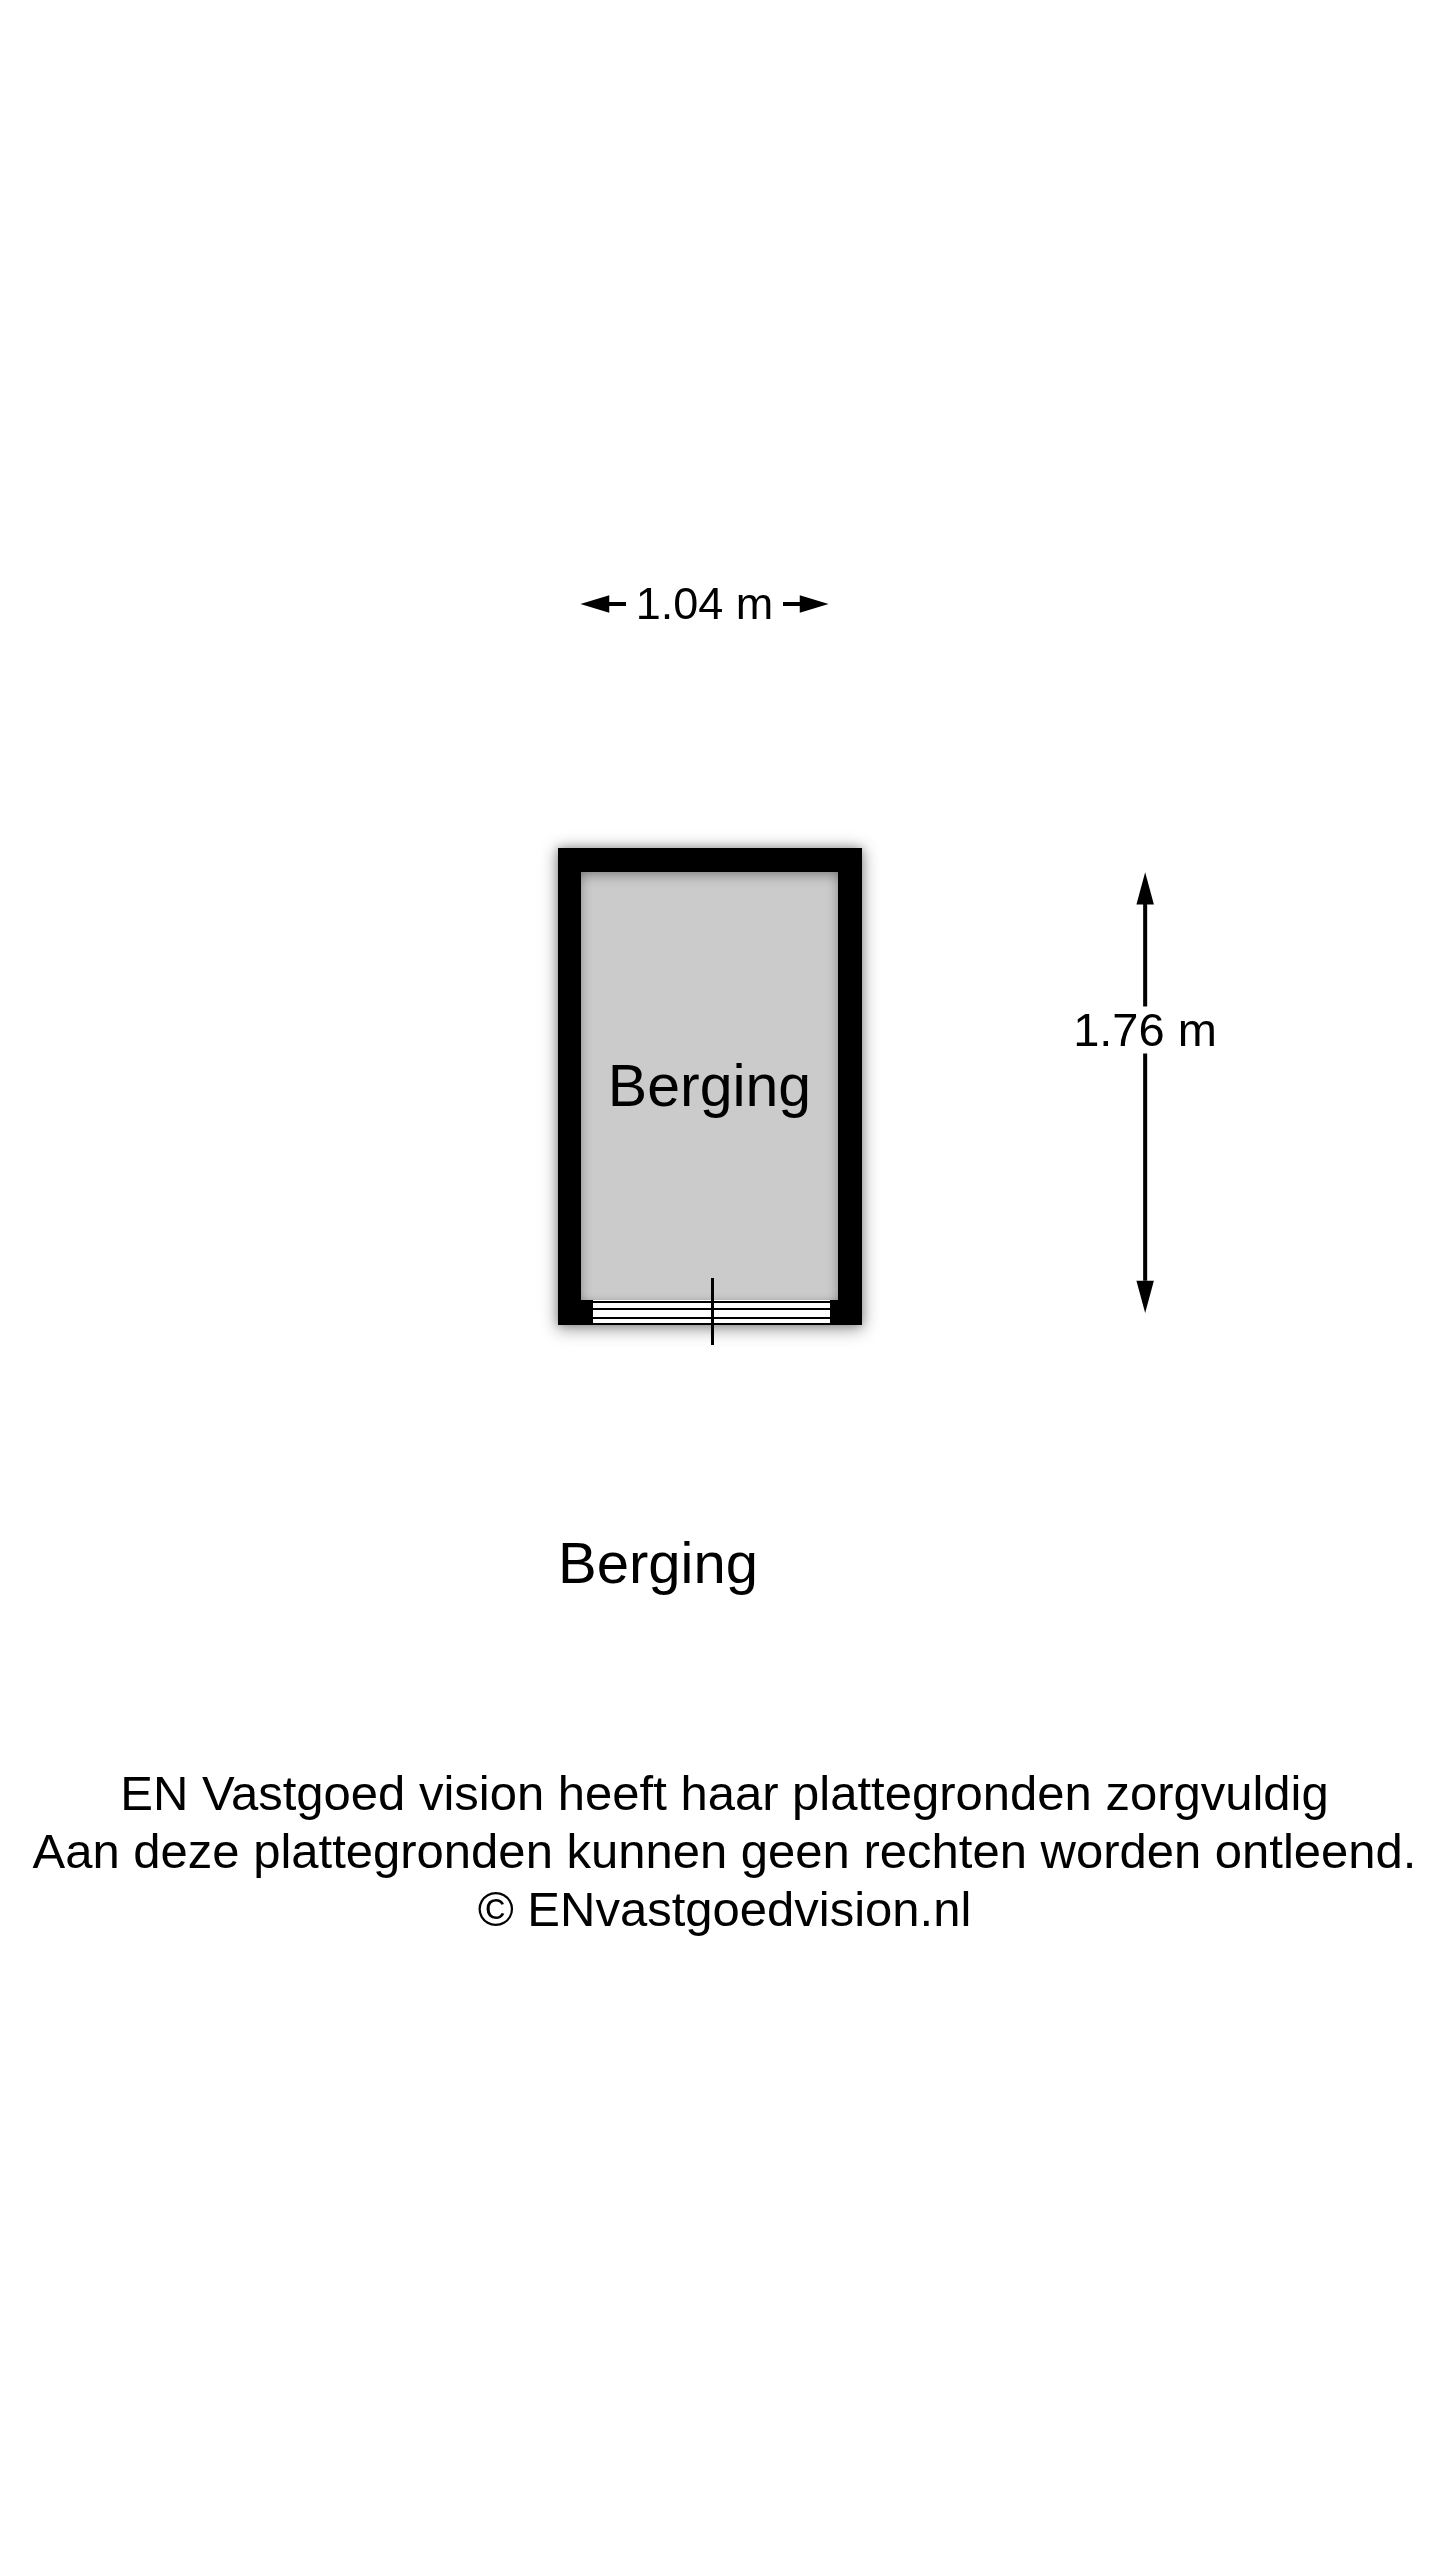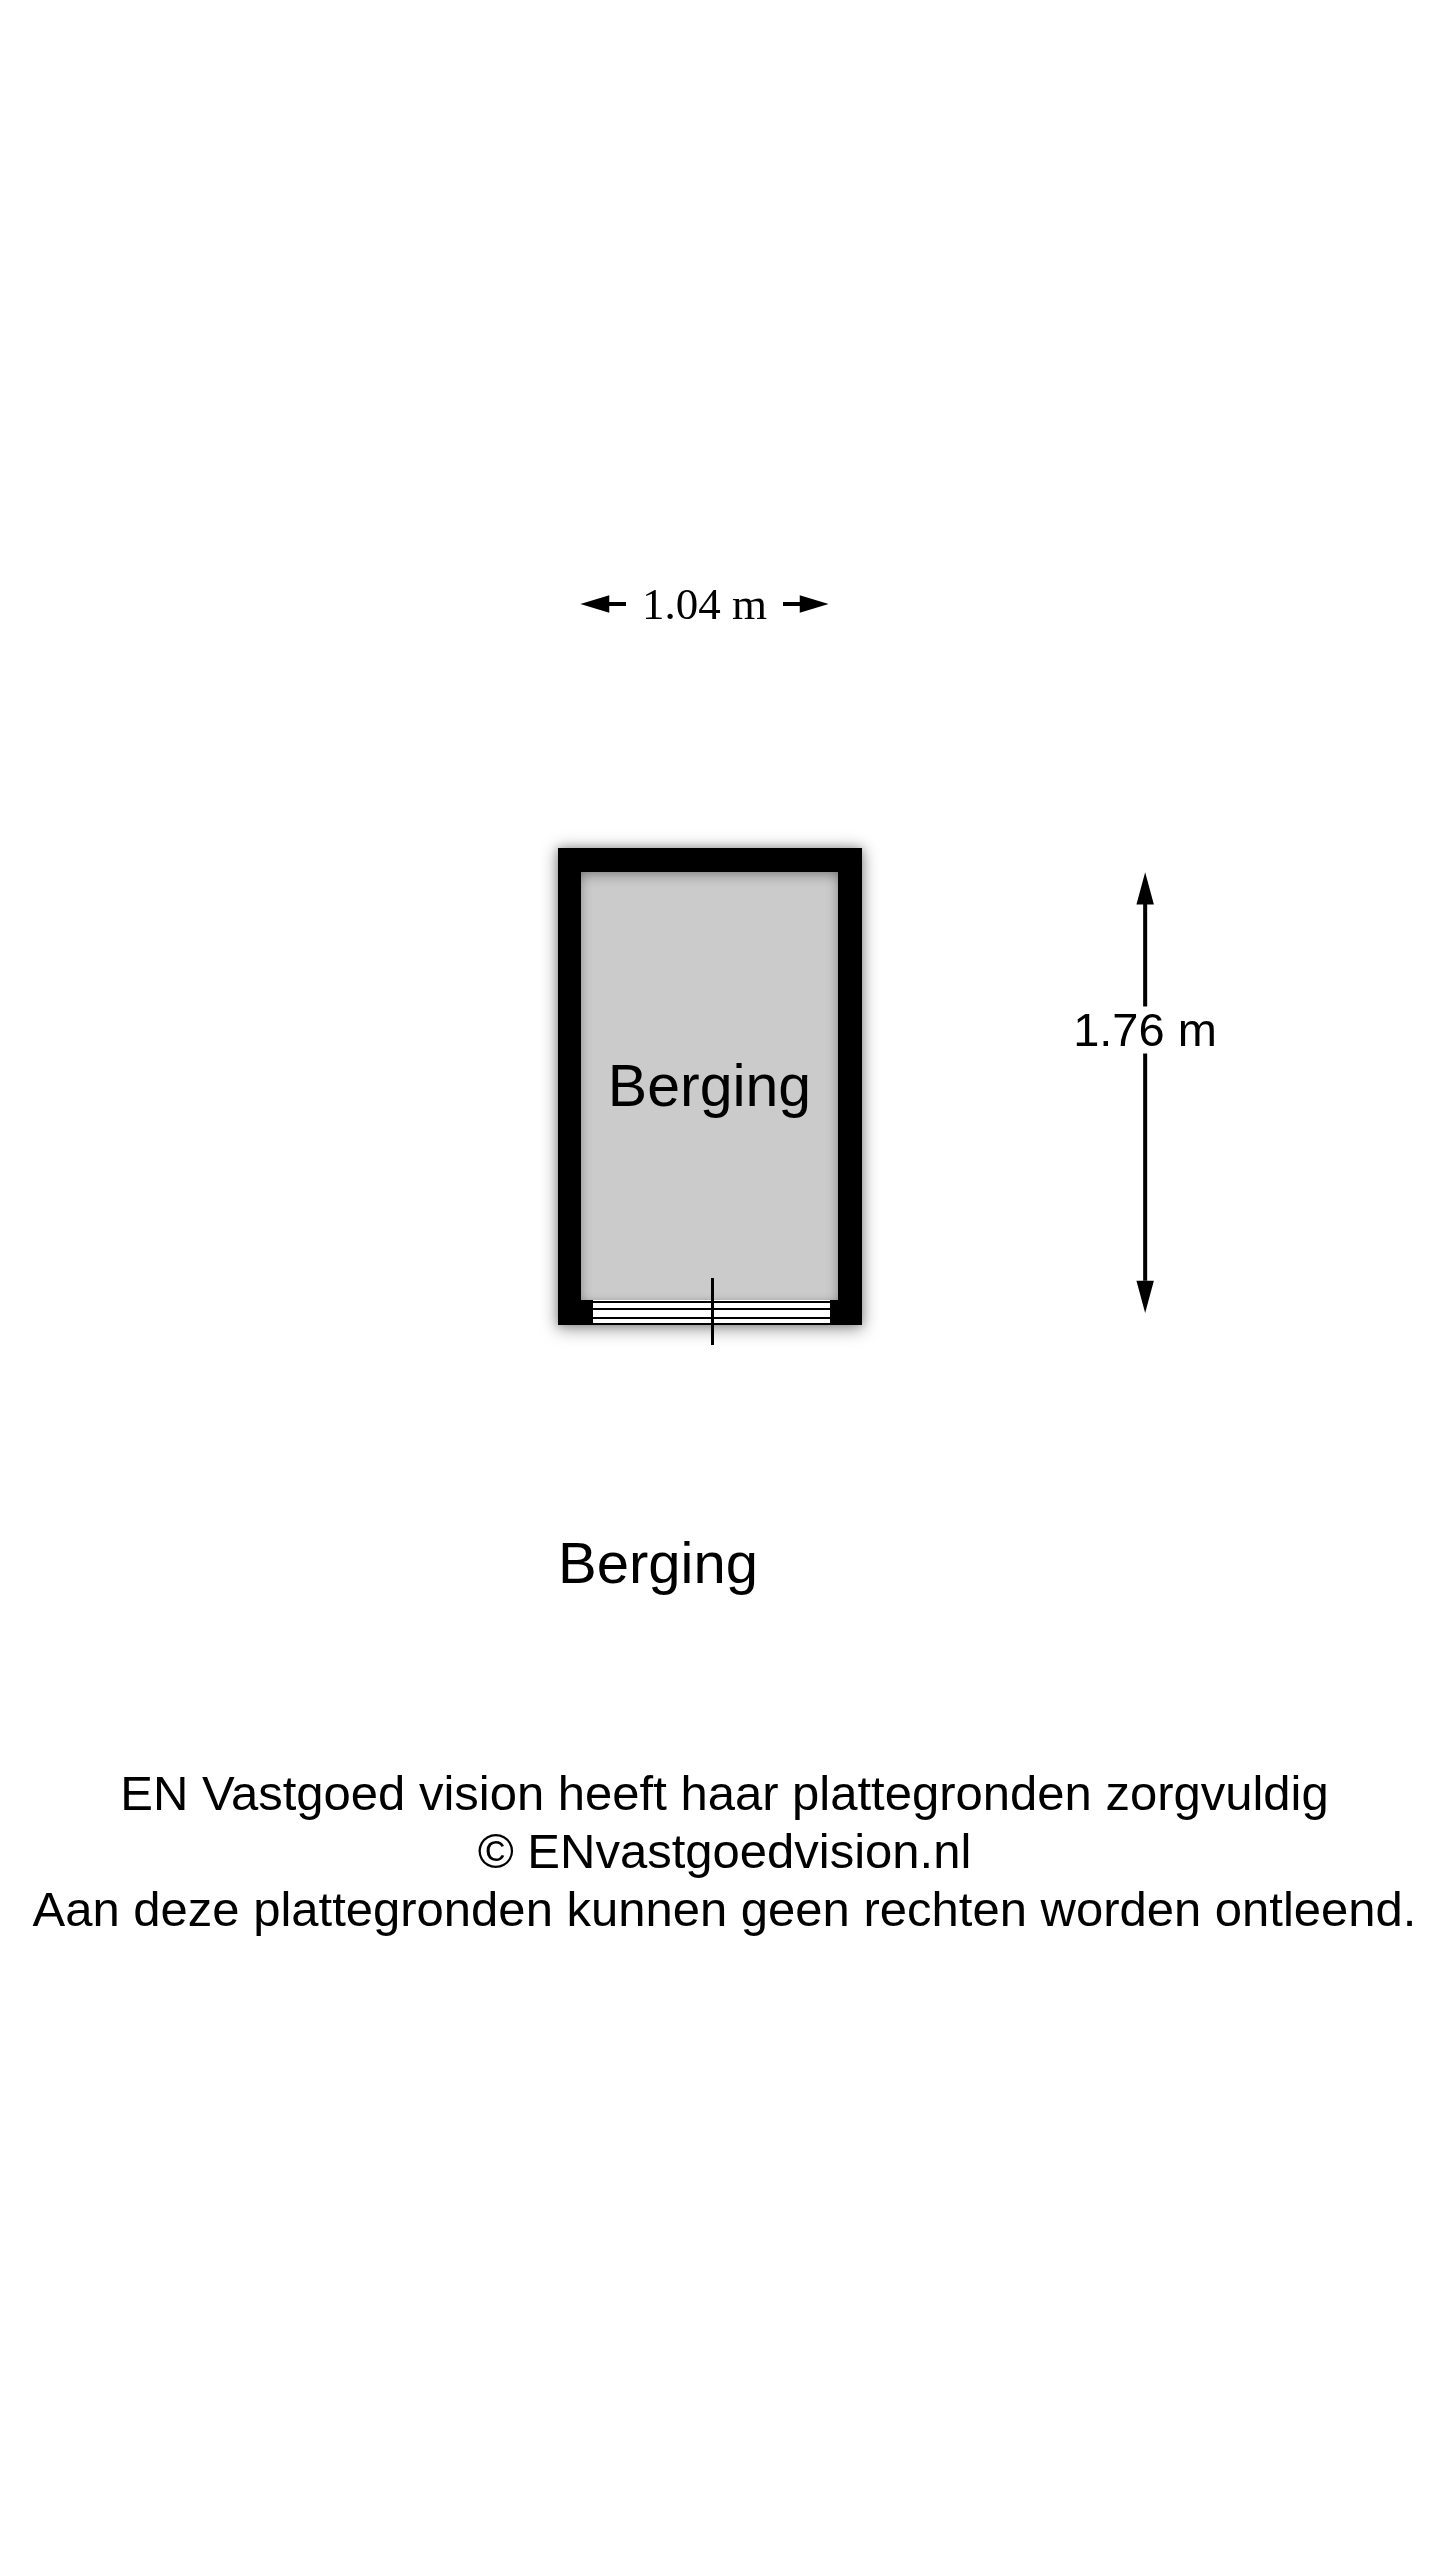--- a/index.html
+++ b/index.html
@@ -12,21 +12,21 @@
   .page{
     position:relative;
     width:1449px;height:2576px;
     background:var(--bg);
     overflow:hidden;
     font-family:"Liberation Sans","DejaVu Sans",sans-serif;
     color:var(--ink);
   }
   
   .dim-top{
-    position:absolute;left:567px;top:577px;width:275px;height:54px;font-family:Liberation Serif, serif;
+    position:absolute;left:567px;top:577px;width:275px;height:54px;
   }
   .dim-top svg{position:absolute;left:0;top:0;}
   .dim-top .dim-label{
     position:absolute;left:0;right:0;top:0;
     text-align:center;
     font-size:45px;line-height:54px;white-space:nowrap;
   }
   
   .room{
     position:absolute;left:558px;top:848px;width:304px;height:477px;
@@ -122,18 +122,18 @@
       <line x1="118" y1="278" x2="118" y2="617" stroke="#000" stroke-width="6"></line>
       <polygon points="118,665 105,617 131,617" fill="#000"></polygon>
     </svg>
     <span class="dim-label">1.76 m</span>
   </div>
 
   <div class="caption">Berging</div>
 
   <div class="disclaimer">
     <div>EN Vastgoed vision heeft haar plattegronden zorgvuldig</div>
+    <div>Aan deze plattegronden kunnen geen rechten worden ontleend.</div>
     <div>© ENvastgoedvision.nl</div>
-    <div>Aan deze plattegronden kunnen geen rechten worden ontleend.</div>
   </div>
 
 </div>
 
 
 </body></html>

